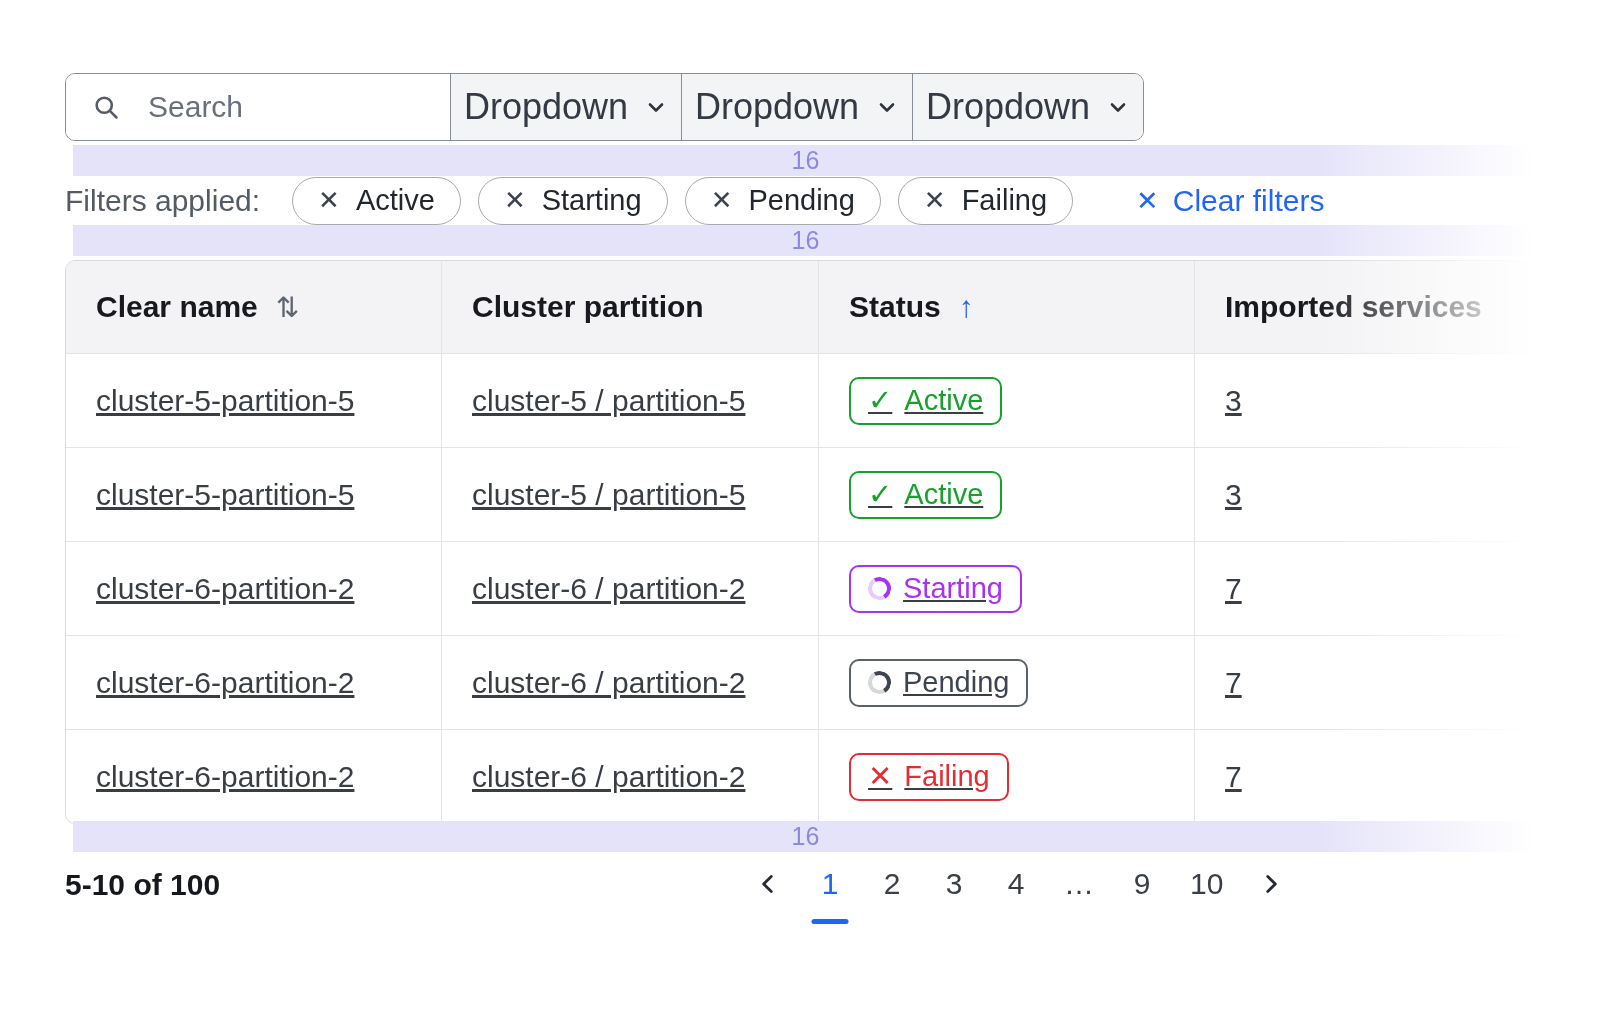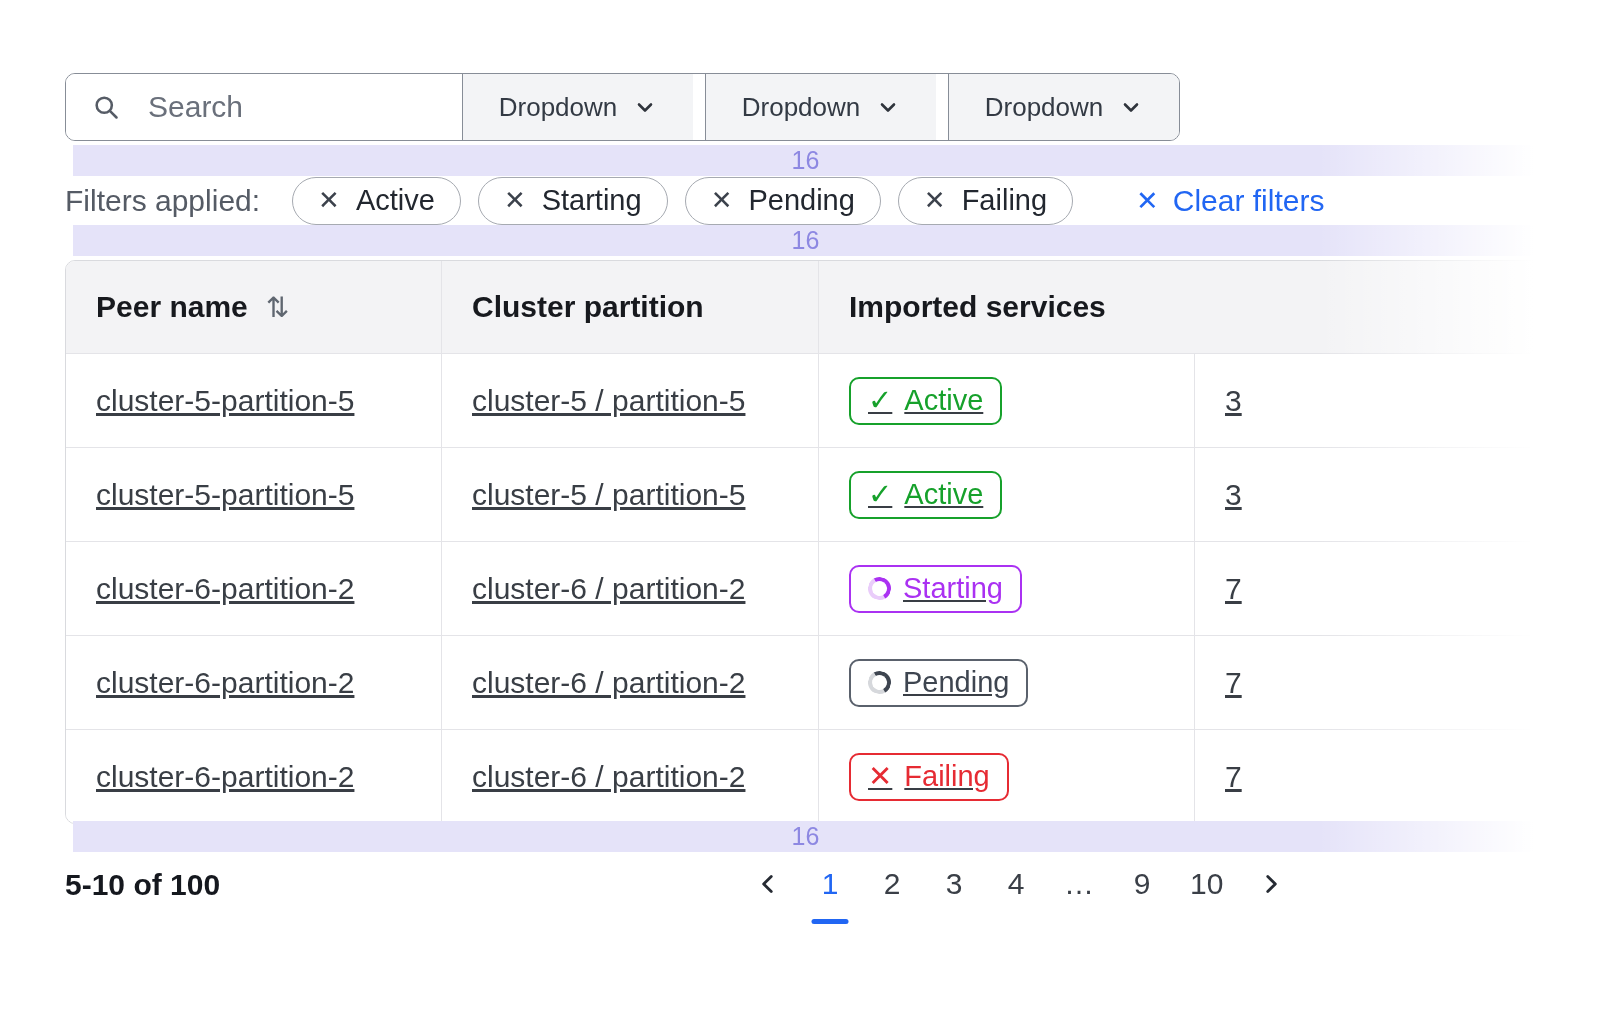--- a/index.html
+++ b/index.html
@@ -7,21 +7,21 @@
         font-family:"Liberation Sans","DejaVu Sans",sans-serif;}
 
   
   .toolbar{position:absolute;left:65px;top:73px;height:68px;display:flex;
            border:1px solid #878d97;border-radius:10px;overflow:hidden;box-sizing:border-box;background:#fff;}
   .search-box{display:flex;align-items:center;gap:26px;width:384px;padding-left:26px;box-sizing:border-box;background:#fff;}
   .search-input{border:none;outline:none;font-size:30px;color:#3a3f47;width:300px;background:transparent;
                 font-family:inherit;}
   .search-input::placeholder{color:#6a707b;}
   .dd{display:flex;align-items:center;justify-content:center;gap:16px;width:231px;background:#f3f4f6;
-      border:none;border-left:1px solid #878d97;font-size:26px;color:#333a44;cursor:pointer;font-family:inherit;margin-left:12px;}
+      border:none;border-left:1px solid #878d97;font-size:36px;color:#333a44;cursor:pointer;font-family:inherit;}
 
   
   .spacer{position:absolute;left:65px;width:1465px;height:31px;background:#e5e3f9;color:#8d88e2;
           font-size:25px;display:flex;align-items:center;justify-content:center;margin-left:8px;}
   .spacer-1{top:145px;} .spacer-2{top:225px;} .spacer-3{top:821px;}
 
   
   .filters{position:absolute;left:65px;top:176px;height:49px;display:flex;align-items:center;}
   .filters-label{font-size:30px;color:#555b65;margin-right:32px;}
   .chip{display:inline-flex;align-items:center;gap:16px;height:48px;padding:0 25px;border:1.5px solid #a6aab1;
@@ -137,25 +137,29 @@
     </button>
   </div>
 
   <div class="spacer spacer-2">
     <span>16</span>
   </div>
 
   <div class="table">
     <div class="thead">
       <div class="cell c1">
-        <span>Peer name</span>
+        <span>Clear name</span>
         <span class="sort-both">⇅</span>
       </div>
       <div class="cell c2">
         <span>Cluster partition</span>
+      </div>
+      <div class="cell c3">
+        <span>Status</span>
+        <span class="sort-asc">↑</span>
       </div>
       <div class="cell c4">
         <span>Imported services</span>
       </div>
     </div>
 
     <div class="tr">
       <div class="cell c1">cluster-5-partition-5</div>
       <div class="cell c2">cluster-5 / partition-5</div>
       <div class="cell c3">

